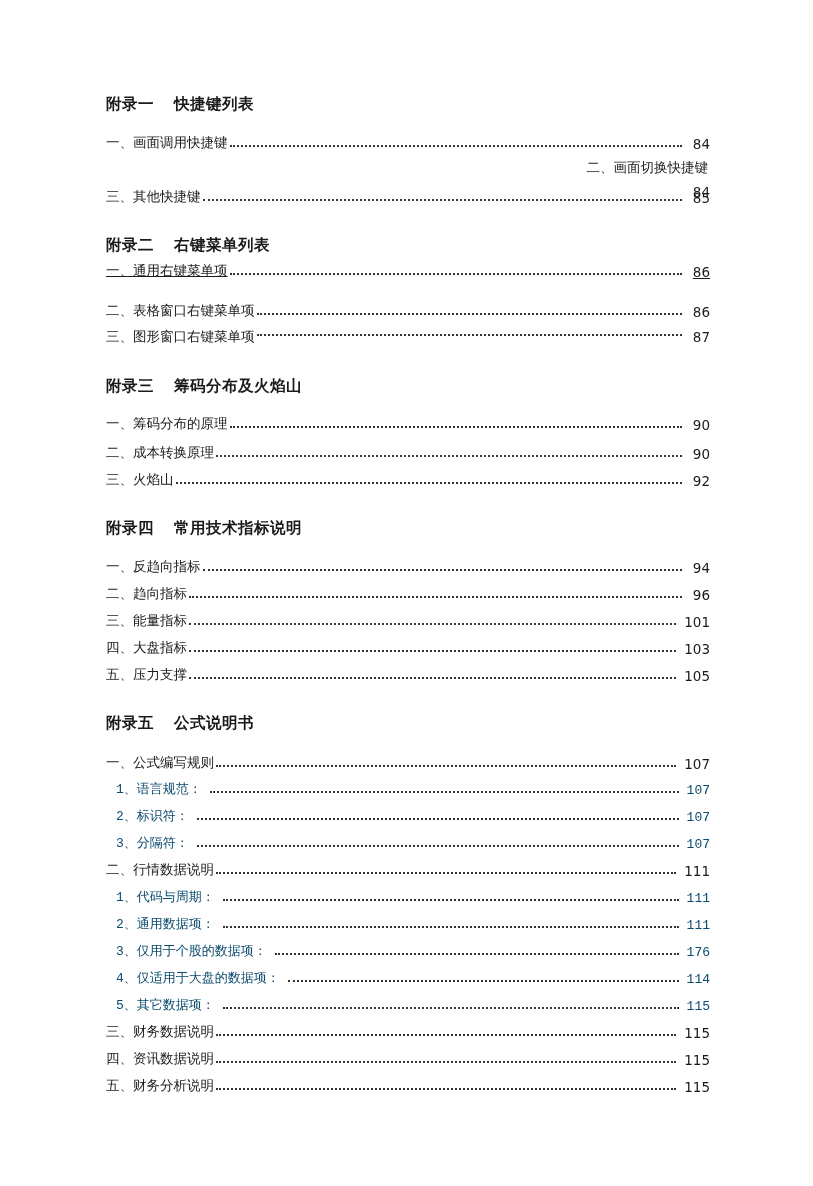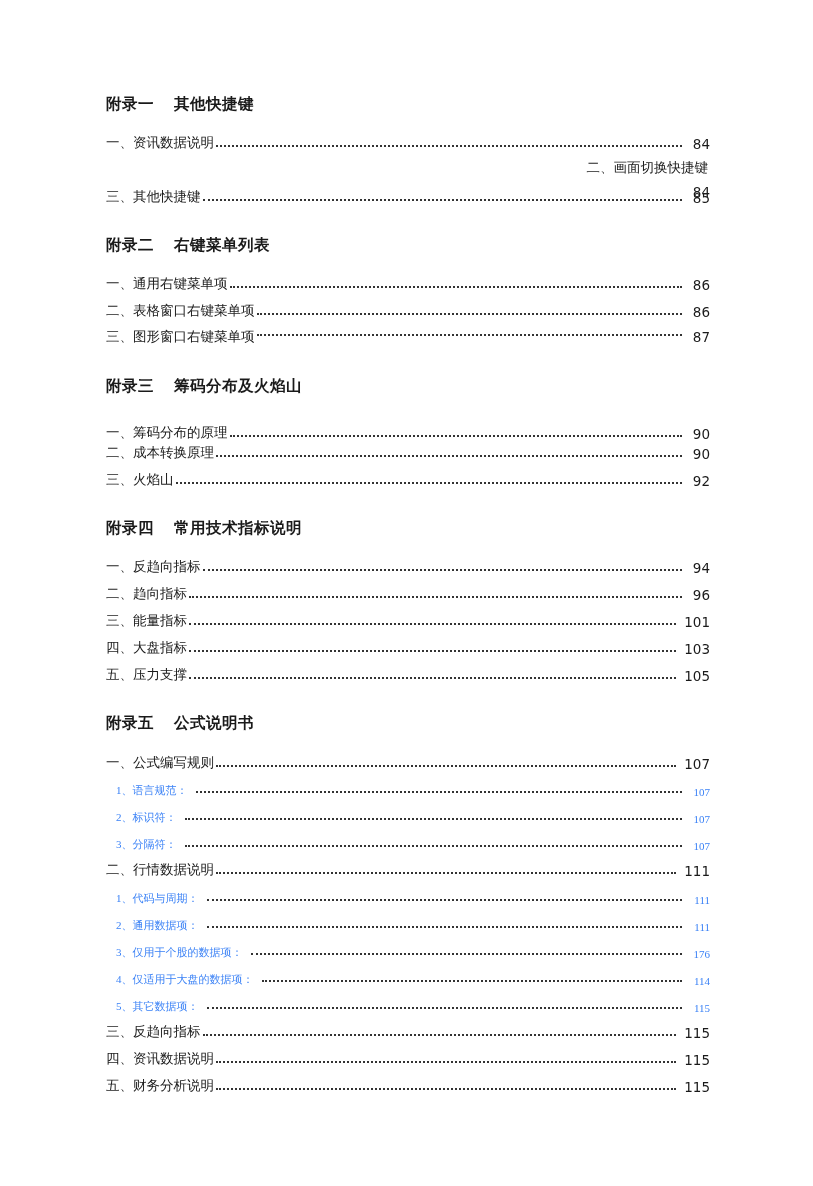--- a/index.html
+++ b/index.html
@@ -5,62 +5,62 @@
   html, body { margin:0; padding:0; background:#ffffff; }
   body { width:813px; height:1186px; position:relative; overflow:hidden;
          font-family:"DejaVu Sans","Liberation Sans",sans-serif; color:#1a1a1a; }
   .page { position:absolute; left:106px; top:0; width:604px; }
   .section-title { position:absolute; left:0; font-size:15.5px; font-weight:bold; letter-spacing:0.5px; white-space:nowrap; }
   .section-title .num { display:inline-block; width:68px; }
   .row { position:absolute; left:0; width:604px; height:20px; display:flex; align-items:flex-end; font-size:13.5px; white-space:nowrap; }
   .row .label { flex:0 0 auto; padding-right:2px; }
   .row .dots { flex:1 1 auto; overflow:hidden; border-bottom:2px dotted #333; margin-bottom:5px; height:0; }
   .row .page-no { flex:0 0 auto; padding-left:8px; text-align:right; min-width:20px; }
-  .row.sub { font-family:Liberation Serif, serif; font-size:11px; color:#3b82f6; }
+  .row.sub { font-family:Liberation Mono, monospace; font-size:13px; color:#0c4a6e; }
   .row.sub .label { padding-left:10px; }
   .row.sub .dots { margin-left:6px; }
 </style>
 </head>
 <body>
 
 <div class="page" id="toc">
-    <div class="section-title" style="top: 94px;"><span class="num">附录一</span><span>其他快捷键</span></div>
+    <div class="section-title" style="top: 94px;"><span class="num">附录一</span><span>快捷键列表</span></div>
     <div class="row" style="top: 132px;">
-      <span class="label">一、资讯数据说明</span>
+      <span class="label">一、画面调用快捷键</span>
       <span class="dots"></span>
       <span class="page-no">84</span>
     </div>
     <div class="row" style="top: 159px; flex-direction: column;">
       <span class="label">二、画面切换快捷键</span>
       <span class="dots"></span>
       <span class="page-no">84</span>
     </div>
     <div class="row" style="top: 186px;">
       <span class="label">三、其他快捷键</span>
       <span class="dots"></span>
       <span class="page-no">85</span>
     </div>
     <div class="section-title" style="top: 235px;"><span class="num">附录二</span><span>右键菜单列表</span></div>
-    <div class="row" style="top: 273px;">
+    <div class="row" style="top: 260px; text-decoration: underline;">
       <span class="label">一、通用右键菜单项</span>
       <span class="dots"></span>
       <span class="page-no">86</span>
     </div>
     <div class="row" style="top: 300px;">
       <span class="label">二、表格窗口右键菜单项</span>
       <span class="dots"></span>
       <span class="page-no">86</span>
     </div>
     <div class="row" style="top: 327px; align-items: center;">
       <span class="label">三、图形窗口右键菜单项</span>
       <span class="dots"></span>
       <span class="page-no">87</span>
     </div>
     <div class="section-title" style="top: 376px;"><span class="num">附录三</span><span>筹码分布及火焰山</span></div>
-    <div class="row" style="top: 422px;">
+    <div class="row" style="top: 413px;">
       <span class="label">一、筹码分布的原理</span>
       <span class="dots"></span>
       <span class="page-no">90</span>
     </div>
     <div class="row" style="top: 442px;">
       <span class="label">二、成本转换原理</span>
       <span class="dots"></span>
       <span class="page-no">90</span>
     </div>
     <div class="row" style="top: 469px;">
@@ -139,21 +139,21 @@
       <span class="label">4、仅适用于大盘的数据项：</span>
       <span class="dots"></span>
       <span class="page-no">114</span>
     </div>
     <div class="row sub" style="top: 994px;">
       <span class="label">5、其它数据项：</span>
       <span class="dots"></span>
       <span class="page-no">115</span>
     </div>
     <div class="row" style="top: 1021px;">
-      <span class="label">三、反趋向指标</span>
+      <span class="label">三、财务数据说明</span>
       <span class="dots"></span>
       <span class="page-no">115</span>
     </div>
     <div class="row" style="top: 1048px;">
       <span class="label">四、资讯数据说明</span>
       <span class="dots"></span>
       <span class="page-no">115</span>
     </div>
     <div class="row" style="top: 1075px;">
       <span class="label">五、财务分析说明</span>

